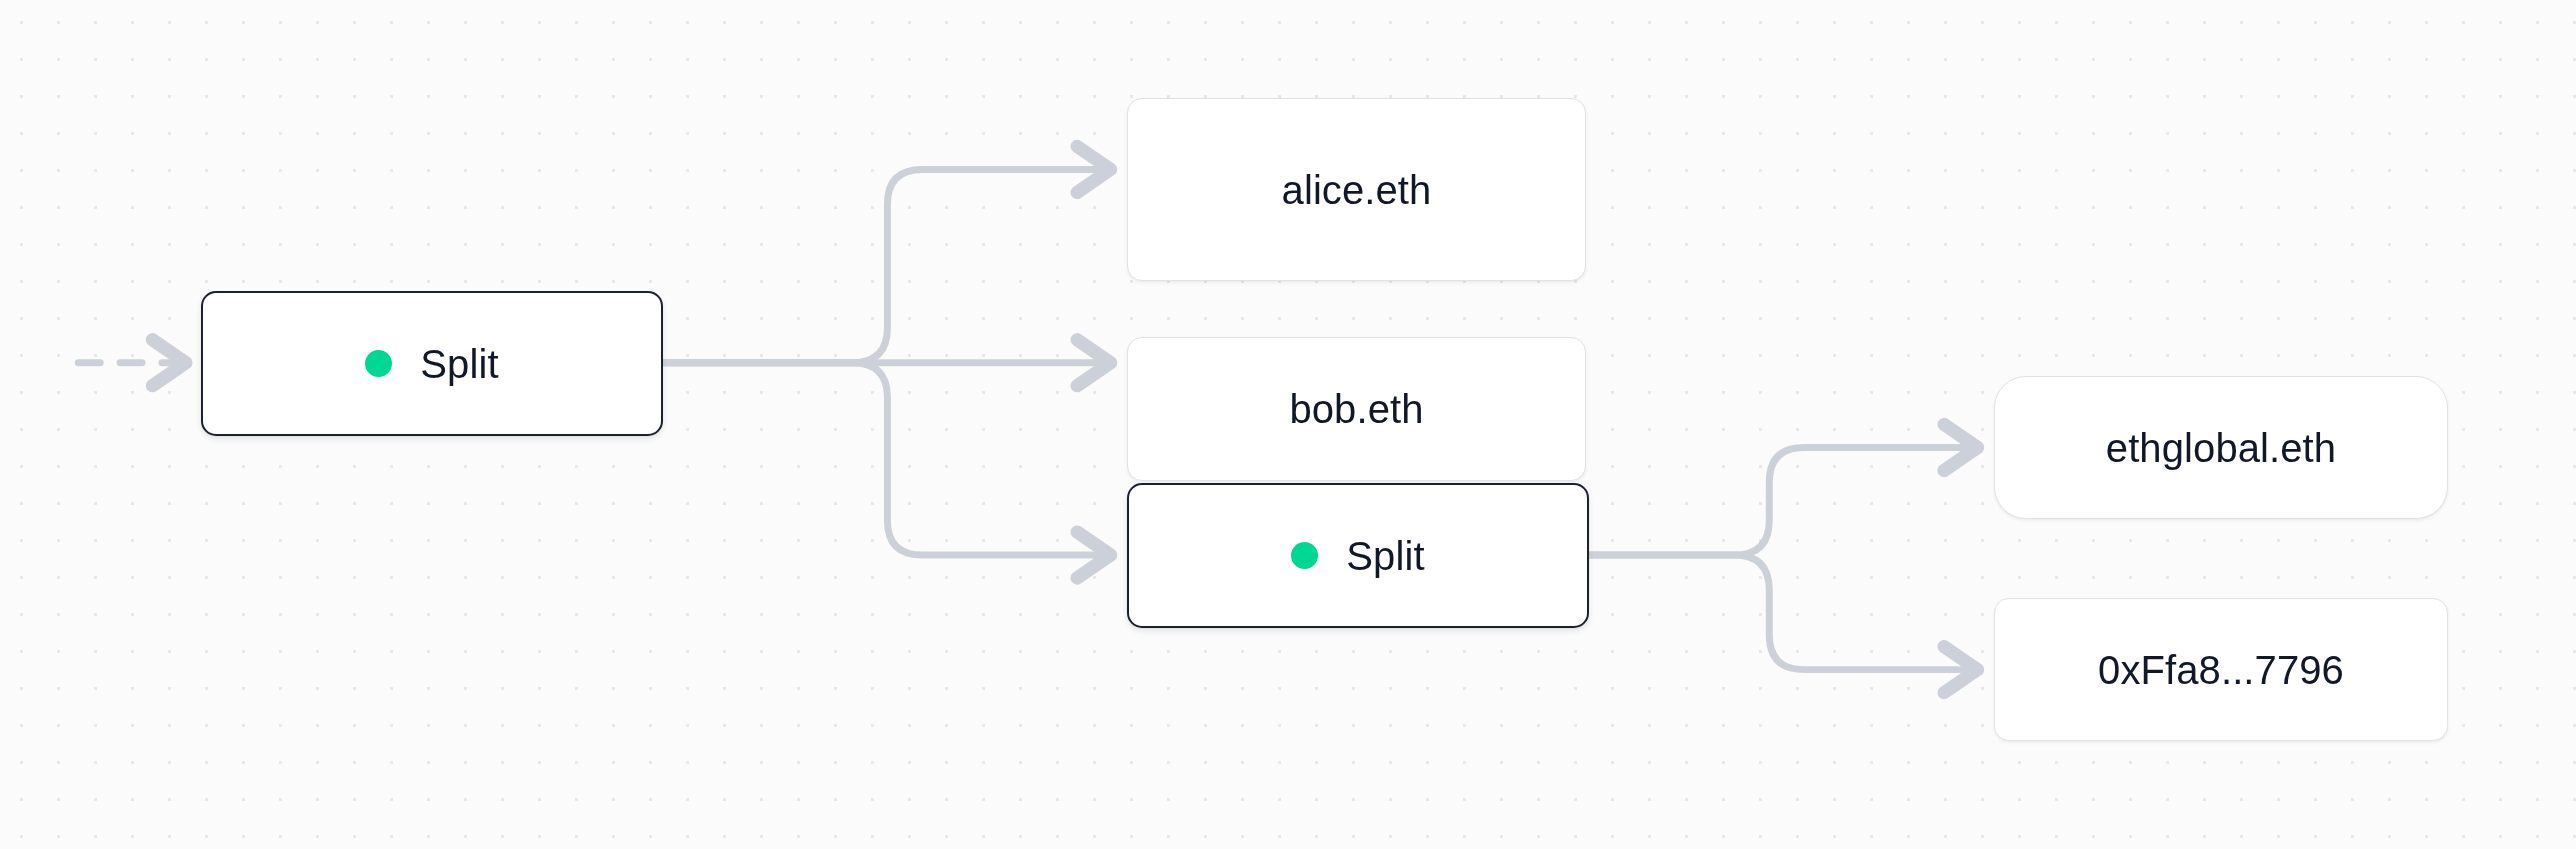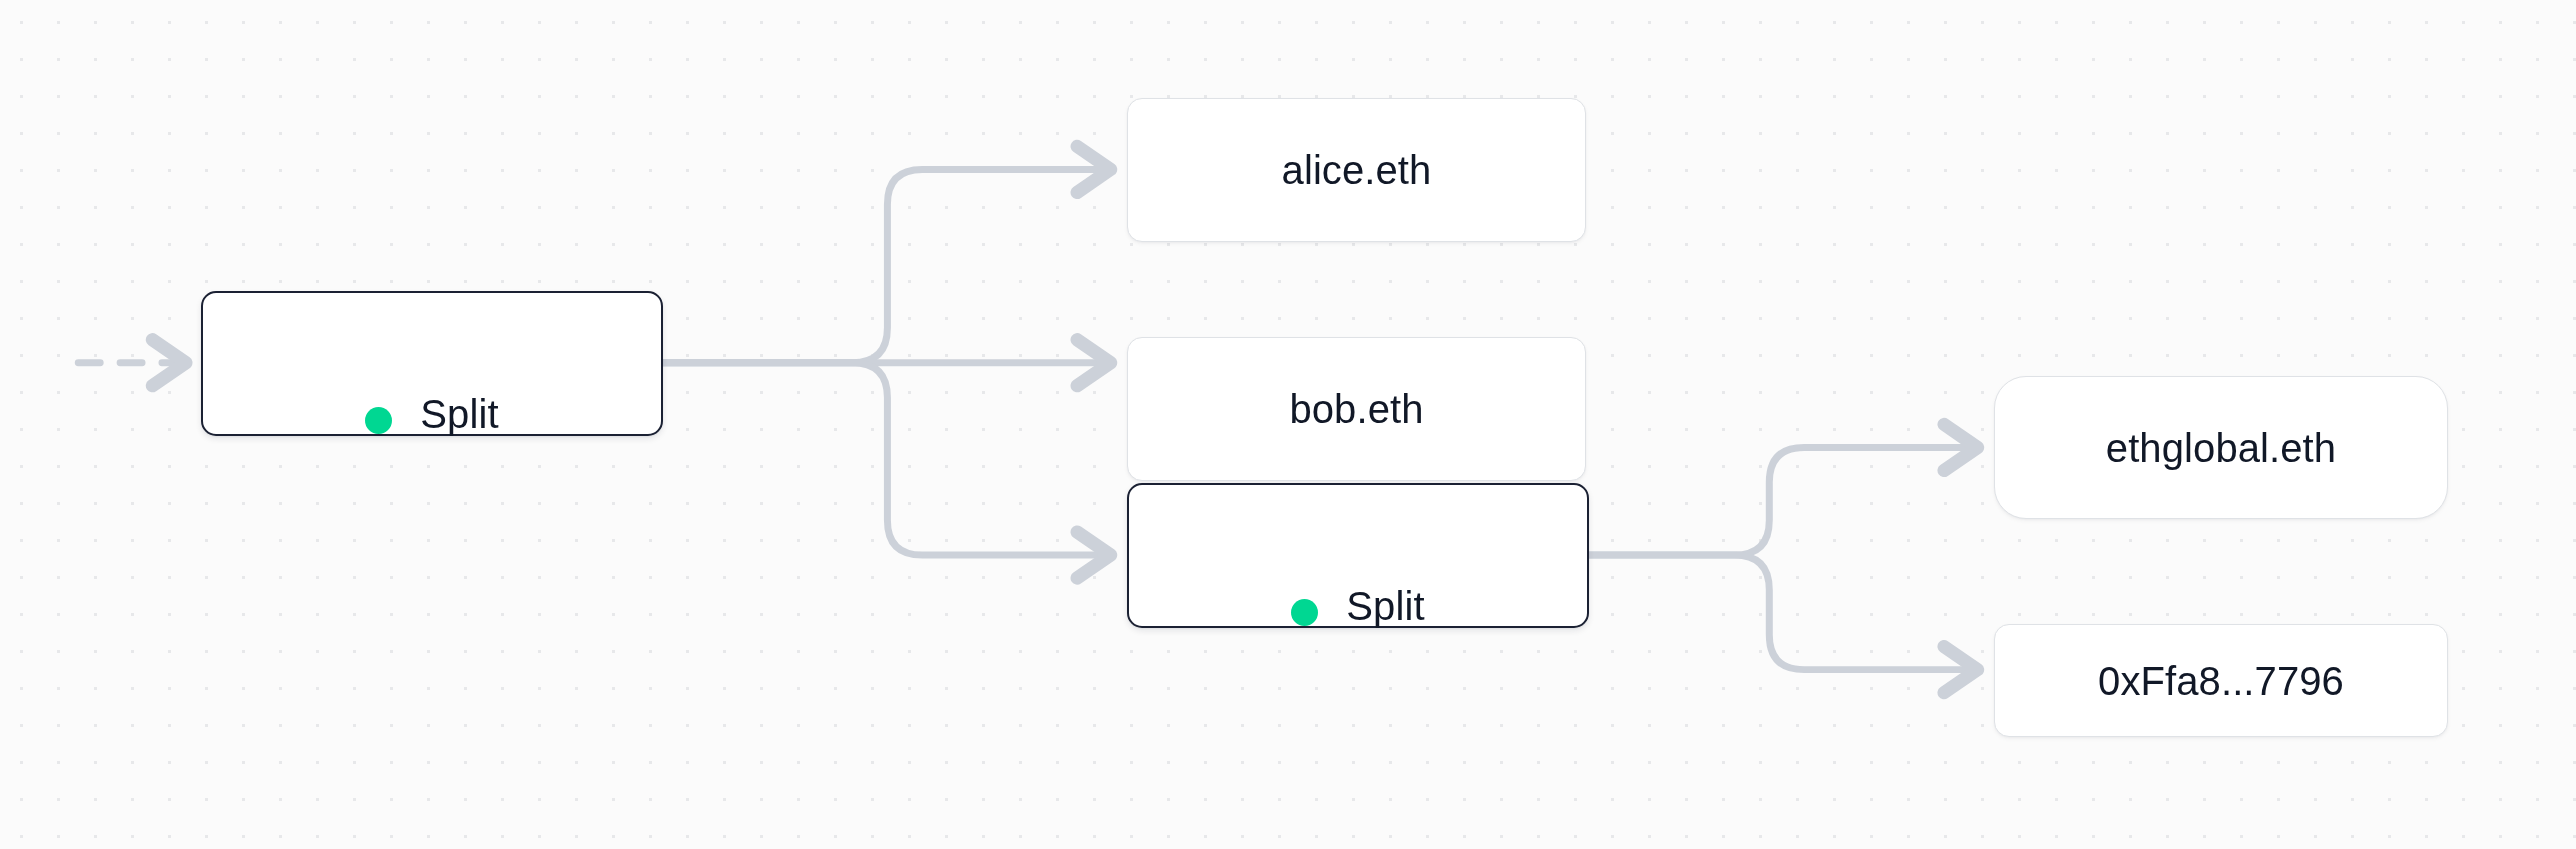--- a/index.html
+++ b/index.html
@@ -37,21 +37,20 @@
     gap: 28px;
     cursor: pointer;
   }
   .node.plain {
     border: 1.6px solid #dfe2e6;
     box-shadow: 0 2px 4px rgba(16, 24, 40, 0.045), 0 1px 2px rgba(16,24,40,0.03);
   }
   .node.selected {
     border: 2.2px solid #1b2133;
     box-shadow: 0 3px 6px rgba(16, 24, 40, 0.09), 0 1px 2px rgba(16,24,40,0.05);
-    align-items: flex-end;
   }
   .node-label {
     font-size: 40px;
     color: #111827;
     letter-spacing: 0.1px;
     white-space: nowrap;
     line-height: 1;
   }
   .node-label.mono {
     font-family: "Liberation Sans", sans-serif;
@@ -89,35 +88,35 @@
 
       <path d="M 1593,557 L 1740,557 Q 1775,557 1775,592 L 1775,637 Q 1775,672 1810,672 L 1984,672" marker-end="url(#arrow)"></path>
     </g>
   </svg>
 
   <div class="node selected" id="node-split-root" style="left:201px; top:291px; width:462px; height:145px;">
     <span class="status-dot" style="background:#00d792;"></span>
     <span class="node-label">Split</span>
   </div>
 
-  <div class="node plain" id="node-alice" style="left:1127px; top:98px; width:459px; height:144px;">
+  <div class="node plain" id="node-alice" style="left:1127px; top:98px; width:459px; height:183px;">
     <span class="node-label">alice.eth</span>
   </div>
 
   <div class="node plain" id="node-bob" style="left:1127px; top:291px; width:459px; height:144px;margin-top:46px;">
     <span class="node-label">bob.eth</span>
   </div>
 
   <div class="node selected" id="node-split-child" style="left:1127px; top:483px; width:462px; height:145px;">
     <span class="status-dot" style="background:#00d792;"></span>
     <span class="node-label">Split</span>
   </div>
 
   <div class="node plain" id="node-ethglobal" style="left:1994px; top:376px; width:454px; height:143px;border-radius:32px;">
     <span class="node-label">ethglobal.eth</span>
   </div>
 
-  <div class="node plain" id="node-address" style="left:1994px; top:624px; width:454px; height:113px;">
+  <div class="node plain" id="node-address" style="left:1994px; top:598px; width:454px; height:143px;">
     <span class="node-label mono">0xFfa8...7796</span>
   </div>
 
 </div>
 
 
 </body></html>

